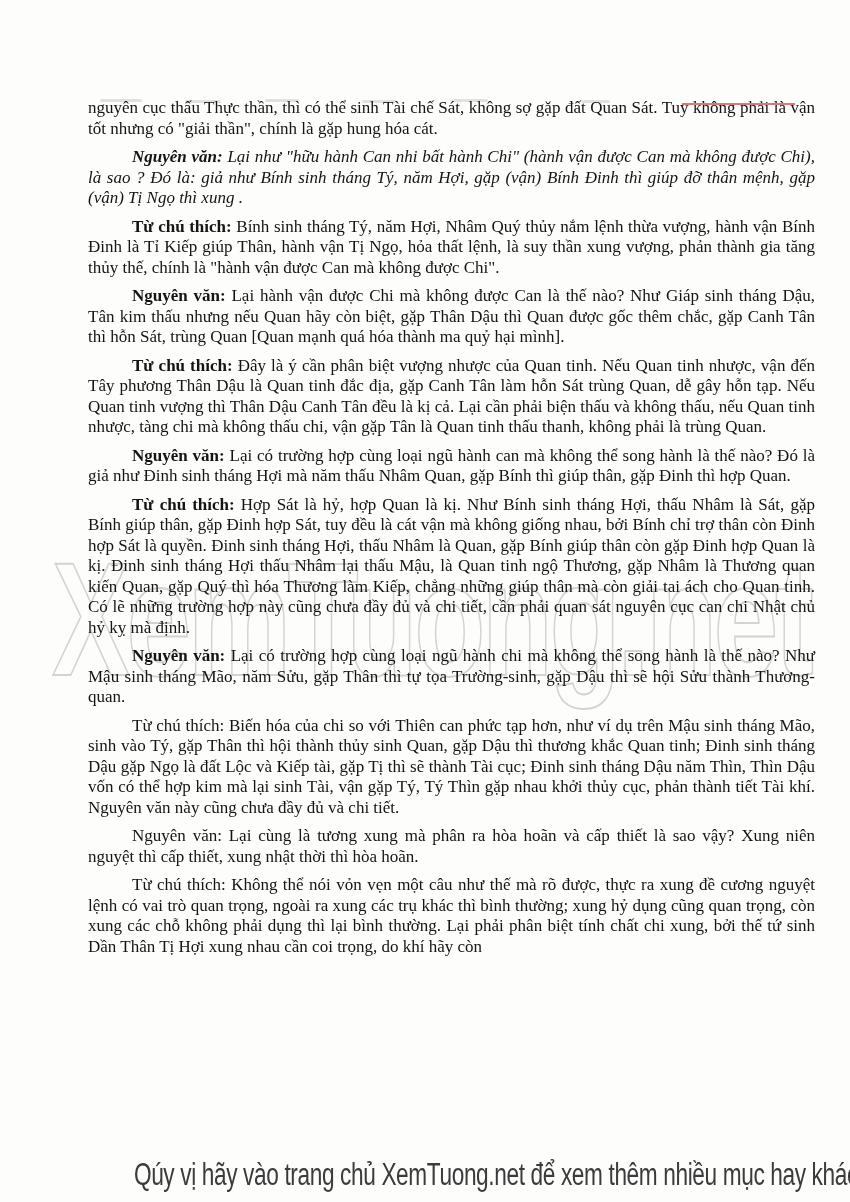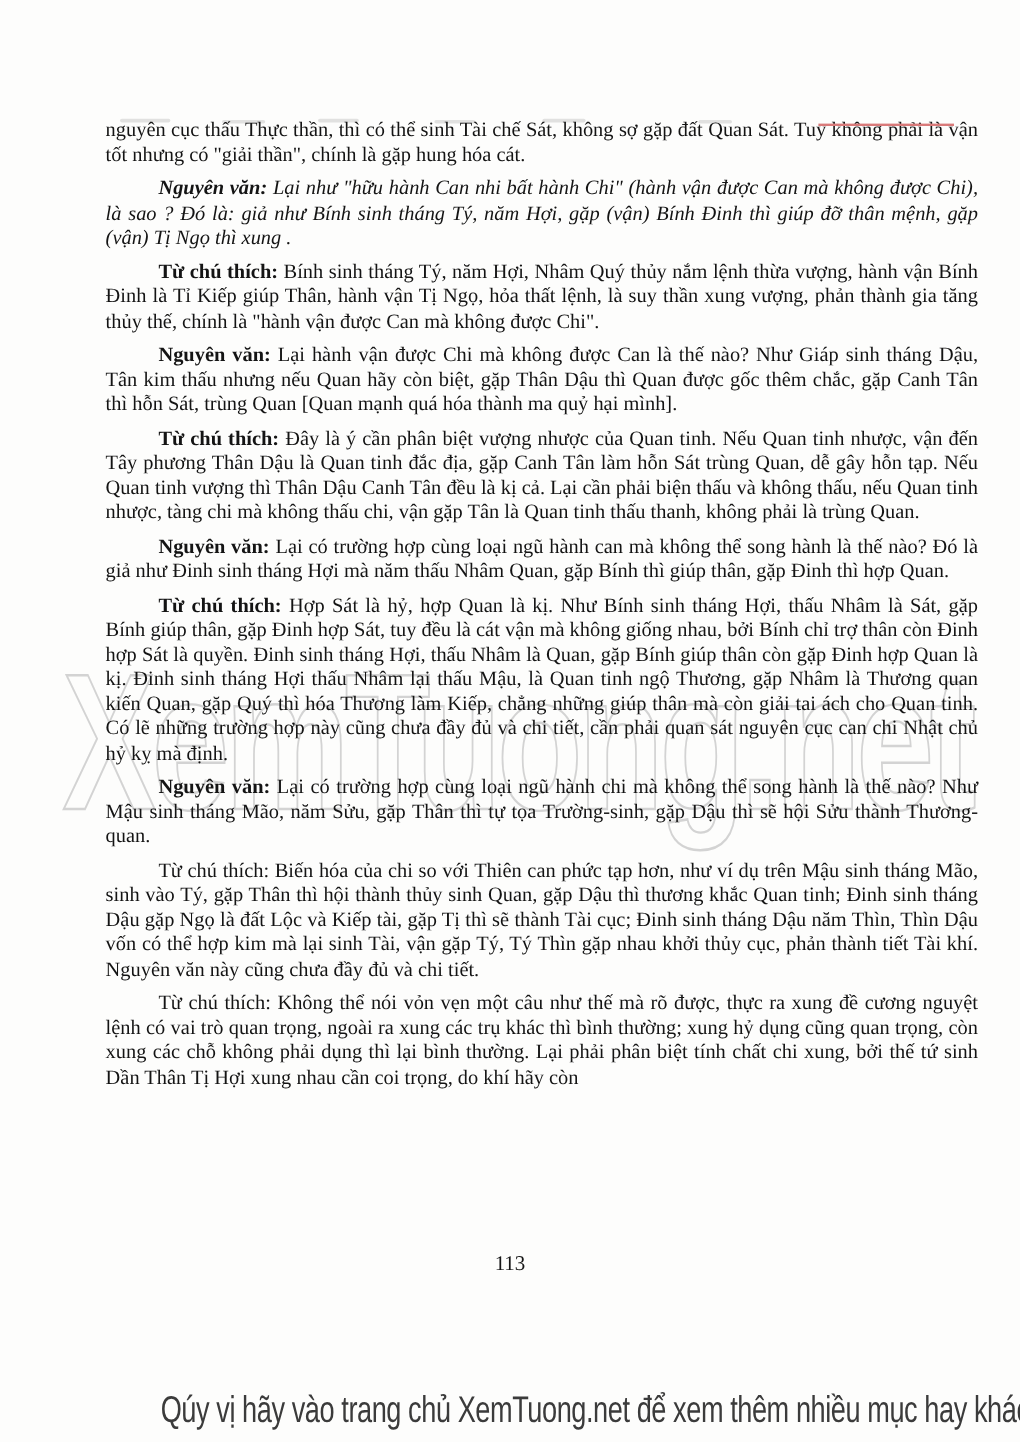--- a/index.html
+++ b/index.html
@@ -92,22 +92,22 @@
   <div class="page-text">
     <p class="first"><span>nguyên cục thấu Thực thần, thì có thể sinh Tài chế Sát, không sợ gặp đất Quan Sát. Tuy không phải là vận tốt nhưng có "giải thần", chính là gặp hung hóa cát.</span></p>
     <p><span class="lbl it">Nguyên văn:</span><span class="it"> Lại như "hữu hành Can nhi bất hành Chi" (hành vận được Can mà không được Chi), là sao ? Đó là: giả như Bính sinh tháng Tý, năm Hợi, gặp (vận) Bính Đinh thì giúp đỡ thân mệnh, gặp (vận) Tị Ngọ thì xung .</span></p>
     <p><span class="lbl">Từ chú thích:</span><span> Bính sinh tháng Tý, năm Hợi, Nhâm Quý thủy nắm lệnh thừa vượng, hành vận Bính Đinh là Tỉ Kiếp giúp Thân, hành vận Tị Ngọ, hỏa thất lệnh, là suy thần xung vượng, phản thành gia tăng thủy thế, chính là "hành vận được Can mà không được Chi".</span></p>
     <p><span class="lbl">Nguyên văn:</span><span> Lại hành vận được Chi mà không được Can là thế nào? Như Giáp sinh tháng Dậu, Tân kim thấu nhưng nếu Quan hãy còn biệt, gặp Thân Dậu thì Quan được gốc thêm chắc, gặp Canh Tân thì hỗn Sát, trùng Quan [Quan mạnh quá hóa thành ma quỷ hại mình].</span></p>
     <p><span class="lbl">Từ chú thích:</span><span> Đây là ý cần phân biệt vượng nhược của Quan tinh. Nếu Quan tinh nhược, vận đến Tây phương Thân Dậu là Quan tinh đắc địa, gặp Canh Tân làm hỗn Sát trùng Quan, dễ gây hỗn tạp. Nếu Quan tinh vượng thì Thân Dậu Canh Tân đều là kị cả. Lại cần phải biện thấu và không thấu, nếu Quan tinh nhược, tàng chi mà không thấu chi, vận gặp Tân là Quan tinh thấu thanh, không phải là trùng Quan.</span></p>
     <p><span class="lbl">Nguyên văn:</span><span> Lại có trường hợp cùng loại ngũ hành can mà không thể song hành là thế nào? Đó là giả như Đinh sinh tháng Hợi mà năm thấu Nhâm Quan, gặp Bính thì giúp thân, gặp Đinh thì hợp Quan.</span></p>
     <p><span class="lbl">Từ chú thích:</span><span> Hợp Sát là hỷ, hợp Quan là kị. Như Bính sinh tháng Hợi, thấu Nhâm là Sát, gặp Bính giúp thân, gặp Đinh hợp Sát, tuy đều là cát vận mà không giống nhau, bởi Bính chỉ trợ thân còn Đinh hợp Sát là quyền. Đinh sinh tháng Hợi, thấu Nhâm là Quan, gặp Bính giúp thân còn gặp Đinh hợp Quan là kị. Đinh sinh tháng Hợi thấu Nhâm lại thấu Mậu, là Quan tinh ngộ Thương, gặp Nhâm là Thương quan kiến Quan, gặp Quý thì hóa Thương làm Kiếp, chẳng những giúp thân mà còn giải tai ách cho Quan tinh. Có lẽ những trường hợp này cũng chưa đầy đủ và chi tiết, cần phải quan sát nguyên cục can chi Nhật chủ hỷ kỵ mà định.</span></p>
     <p><span class="lbl">Nguyên văn:</span><span> Lại có trường hợp cùng loại ngũ hành chi mà không thể song hành là thế nào? Như Mậu sinh tháng Mão, năm Sửu, gặp Thân thì tự tọa Trường-sinh, gặp Dậu thì sẽ hội Sửu thành Thương-quan.</span></p>
     <p><span class="lbl-plain">Từ chú thích:</span><span> Biến hóa của chi so với Thiên can phức tạp hơn, như ví dụ trên Mậu sinh tháng Mão, sinh vào Tý, gặp Thân thì hội thành thủy sinh Quan, gặp Dậu thì thương khắc Quan tinh; Đinh sinh tháng Dậu gặp Ngọ là đất Lộc và Kiếp tài, gặp Tị thì sẽ thành Tài cục; Đinh sinh tháng Dậu năm Thìn, Thìn Dậu vốn có thể hợp kim mà lại sinh Tài, vận gặp Tý, Tý Thìn gặp nhau khởi thủy cục, phản thành tiết Tài khí. Nguyên văn này cũng chưa đầy đủ và chi tiết.</span></p>
+    <p><span class="lbl-plain">Nguyên văn:</span><span> Lại cùng là tương xung mà phân ra hòa hoãn và cấp thiết là sao vậy? Xung niên nguyệt thì cấp thiết, xung nhật thời thì hòa hoãn.</span></p>
     <p><span class="lbl-plain">Từ chú thích:</span><span> Không thể nói vỏn vẹn một câu như thế mà rõ được, thực ra xung đề cương nguyệt lệnh có vai trò quan trọng, ngoài ra xung các trụ khác thì bình thường; xung hỷ dụng cũng quan trọng, còn xung các chỗ không phải dụng thì lại bình thường. Lại phải phân biệt tính chất chi xung, bởi thế tứ sinh Dần Thân Tị Hợi xung nhau cần coi trọng, do khí hãy còn</span></p>
   </div>
 
-  <div class="page-number">113</div>
 
   <div class="footer">
     <span>Qúy vị hãy vào trang chủ XemTuong.net để xem thêm nhiều mục hay khác</span>
   </div>
 
 </div>
 
 </body></html>

